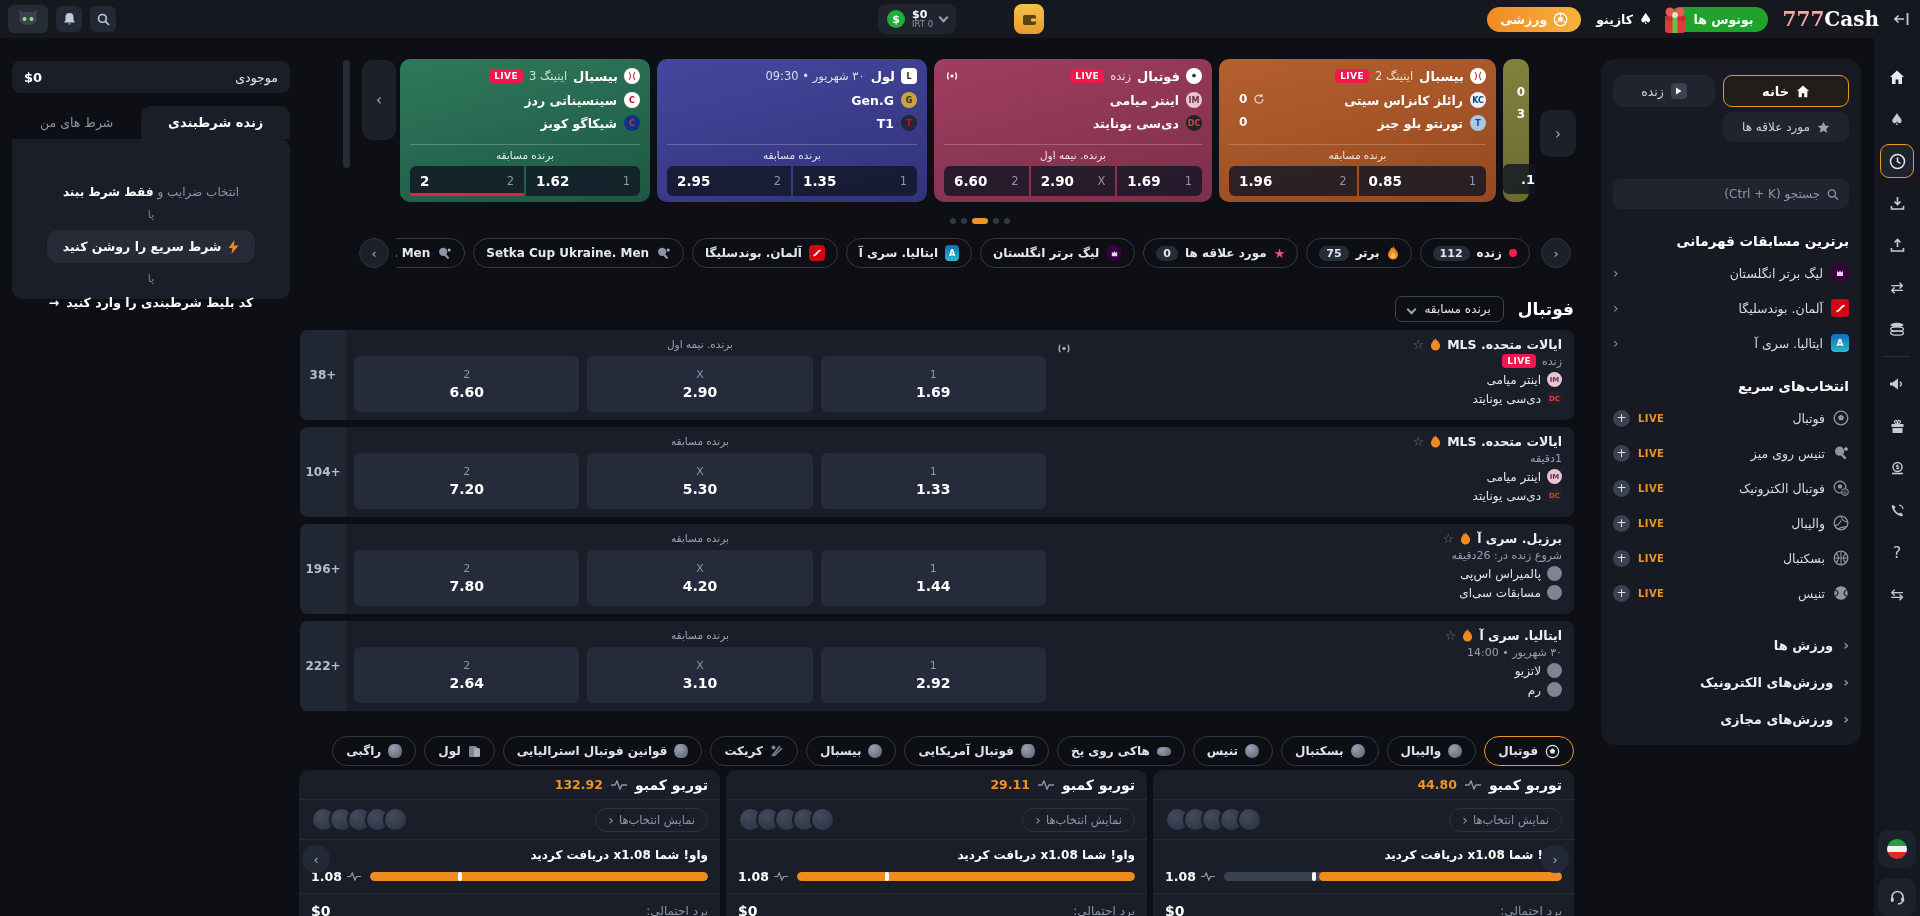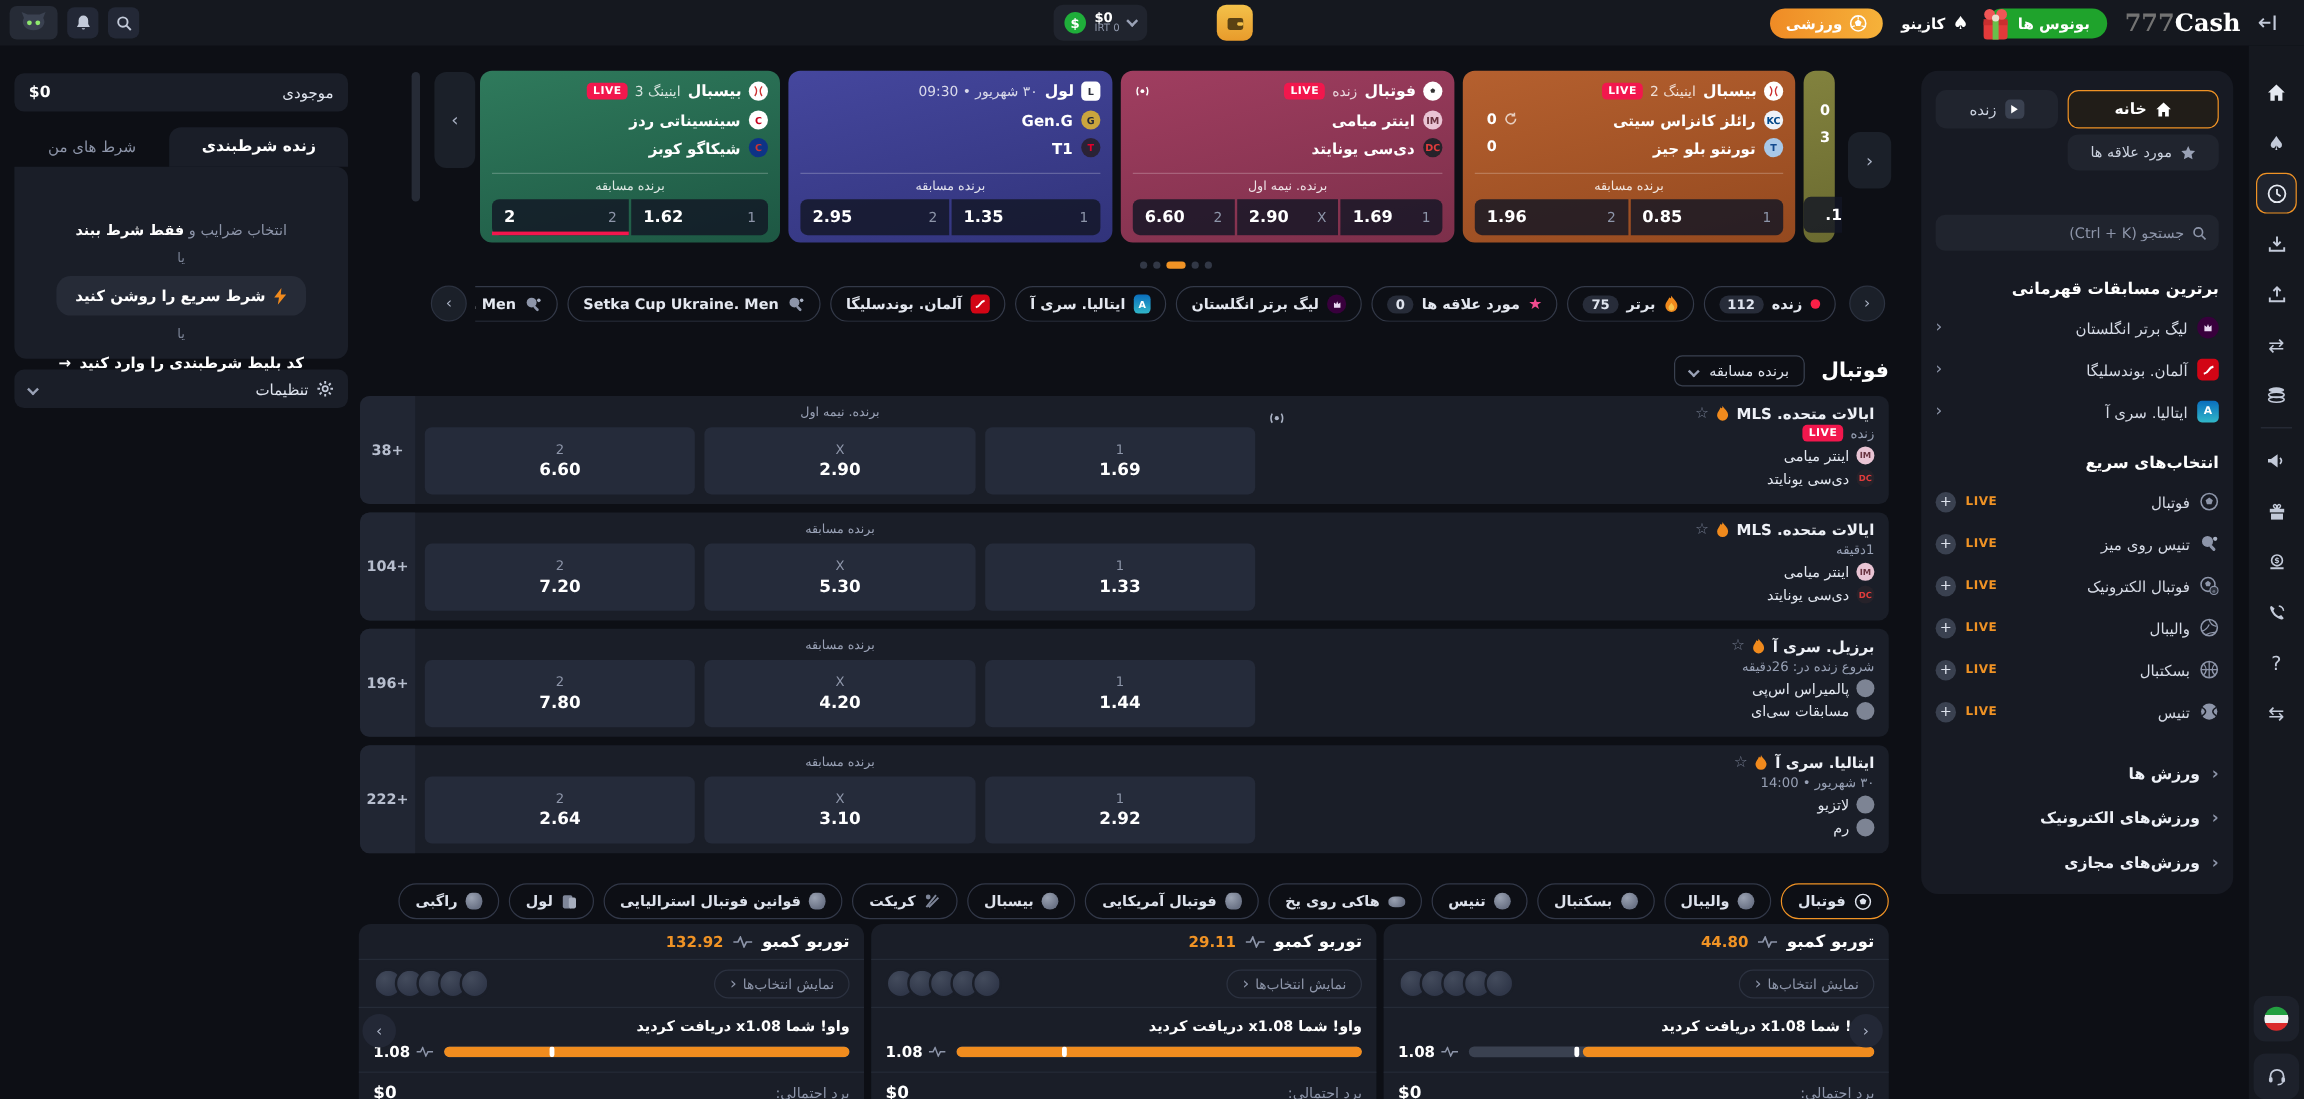--- a/index.html
+++ b/index.html
@@ -12,27 +12,27 @@
   .topbar { position:absolute; top:0; left:0; width:1920px; height:38px; background:#15181f; z-index:30; }
   .tb-left { position:absolute; left:8px; top:5px; display:flex; gap:8px; align-items:center; }
   .applogo { width:40px; height:28px; border-radius:6px; background:#262b36; display:flex; align-items:center; justify-content:center; }
   .sqbtn { width:26px; height:26px; border-radius:6px; background:#232836; display:flex; align-items:center; justify-content:center; cursor:pointer; }
   .currency { position:absolute; left:878px; top:4px; height:30px; background:#20242e; border-radius:8px; display:flex; align-items:center; gap:7px; padding:0 9px; cursor:pointer; }
   .cur-circle { width:18px; height:18px; border-radius:50%; background:#1fae3a; color:#fff; font-size:11px; font-weight:bold; display:flex; align-items:center; justify-content:center; }
   .cur-col { display:flex; flex-direction:column; line-height:1.05; }
   .cur-amt { font-size:11px; font-weight:bold; color:#fff; }
   .cur-code { font-size:8.5px; color:#8d95a9; }
   .wallet { position:absolute; left:1014px; top:4px; width:30px; height:30px; border-radius:8px; background:linear-gradient(180deg,#f3c14a,#e89b2b); display:flex; align-items:center; justify-content:center; cursor:pointer; }
-  .tb-right { position:absolute; right:22px; top:0; height:38px; display:flex; align-items:center; gap:15px; }
+  .tb-right { position:absolute; right:10px; top:0; height:38px; display:flex; align-items:center; gap:15px; }
   .btn-sport { direction:rtl; display:flex; align-items:center; gap:6px; background:linear-gradient(90deg,#ef8b25,#f6b23a); border-radius:15px; padding:5px 13px; color:#fff; font-weight:bold; font-size:12.5px; cursor:pointer; }
   .btn-casino { direction:rtl; display:flex; align-items:center; gap:6px; color:#fff; font-weight:bold; font-size: 12.5px; cursor:pointer; }
   .btn-bonus { direction:rtl; position:relative; background:#1fa32c; border-radius:15px; padding:5px 14px 5px 26px; color:#fff; font-weight:bold; font-size:12.5px; cursor:pointer; }
   .bonus-gift { position:absolute; left:-8px; top:-3px; }
   .brand { display:flex; align-items:baseline; cursor:pointer; font-family:"DejaVu Serif","Liberation Serif",serif; font-weight:bold; font-size:20px; }
-  .brand .b777 { color:#737373; } .brand .bcash { color:#fff; }
+  .brand .b777 { color:#fca5a5; } .brand .bcash { color:#fff; }
 
   
   .rail { position:absolute; top:38px; right:0; width:46px; height:878px; background:#15181f; display:flex; flex-direction:column; align-items:center; padding-top:22px; z-index:25; }
   .rail .ric { width:34px; height:34px; display:flex; align-items:center; justify-content:center; color:#c3cad9; margin-bottom:8px; cursor:pointer; font-size:16px; }
   .rail .active-ball { background:#1f232d; border:1px solid #f09325; border-radius:9px; }
   .rail hr { width:26px; border:none; border-top:1px solid #2a2f3a; margin:2px 0 10px; }
   .rail .spacer { flex:1; }
   .flagbtn { width:38px; height:38px; border-radius:10px; background:#1d212b; display:flex; align-items:center; justify-content:center; margin-bottom:10px; cursor:pointer; }
   .flag { width:20px; height:20px; border-radius:50%; background:linear-gradient(180deg,#239f40 34%,#f2f2f2 34% 66%,#da2a2a 66%); }
   .supbtn { width:38px; height:38px; border-radius:10px; background:#1d212b; display:flex; align-items:center; justify-content:center; cursor:pointer; }
@@ -484,32 +484,20 @@
           <path d="M6.5 0 L0.5 8 H4.5 L3.5 14 L10.5 5.5 H6Z" fill="#f08a1d"></path>
         </svg>
       <span>شرط سریع را روشن کنید</span>
     </div>
     <div class="bs-or">یا</div>
     <div class="bs-ticket">
       <span>کد بلیط شرطبندی را وارد کنید</span>
       <span>→</span>
     </div>
   </div>
-  <div class="bs-settings">
-    <span class="s1">
-      <svg width="14" height="14" viewBox="0 0 14 14">
-          <circle cx="7" cy="7" r="2.2" fill="none" stroke="#c3cad9" stroke-width="1.4"></circle>
-          <g stroke="#c3cad9" stroke-width="1.6">
-            <path d="M7 0.5v2.2M7 11.3v2.2M0.5 7h2.2M11.3 7h2.2M2.4 2.4l1.6 1.6M10 10l1.6 1.6M11.6 2.4L10 4M4 10l-1.6 1.6"></path>
-          </g>
-        </svg>
-      <span>تنظیمات</span>
-    </span>
-    <span class="chevdown"></span>
-  </div>
 </section>
 
 <main class="main">
   <div class="vbar"></div>
   <div class="cnav cprev">‹</div>
 
   <div class="cards">
 
     <div class="card c-green">
       <div class="ch">

